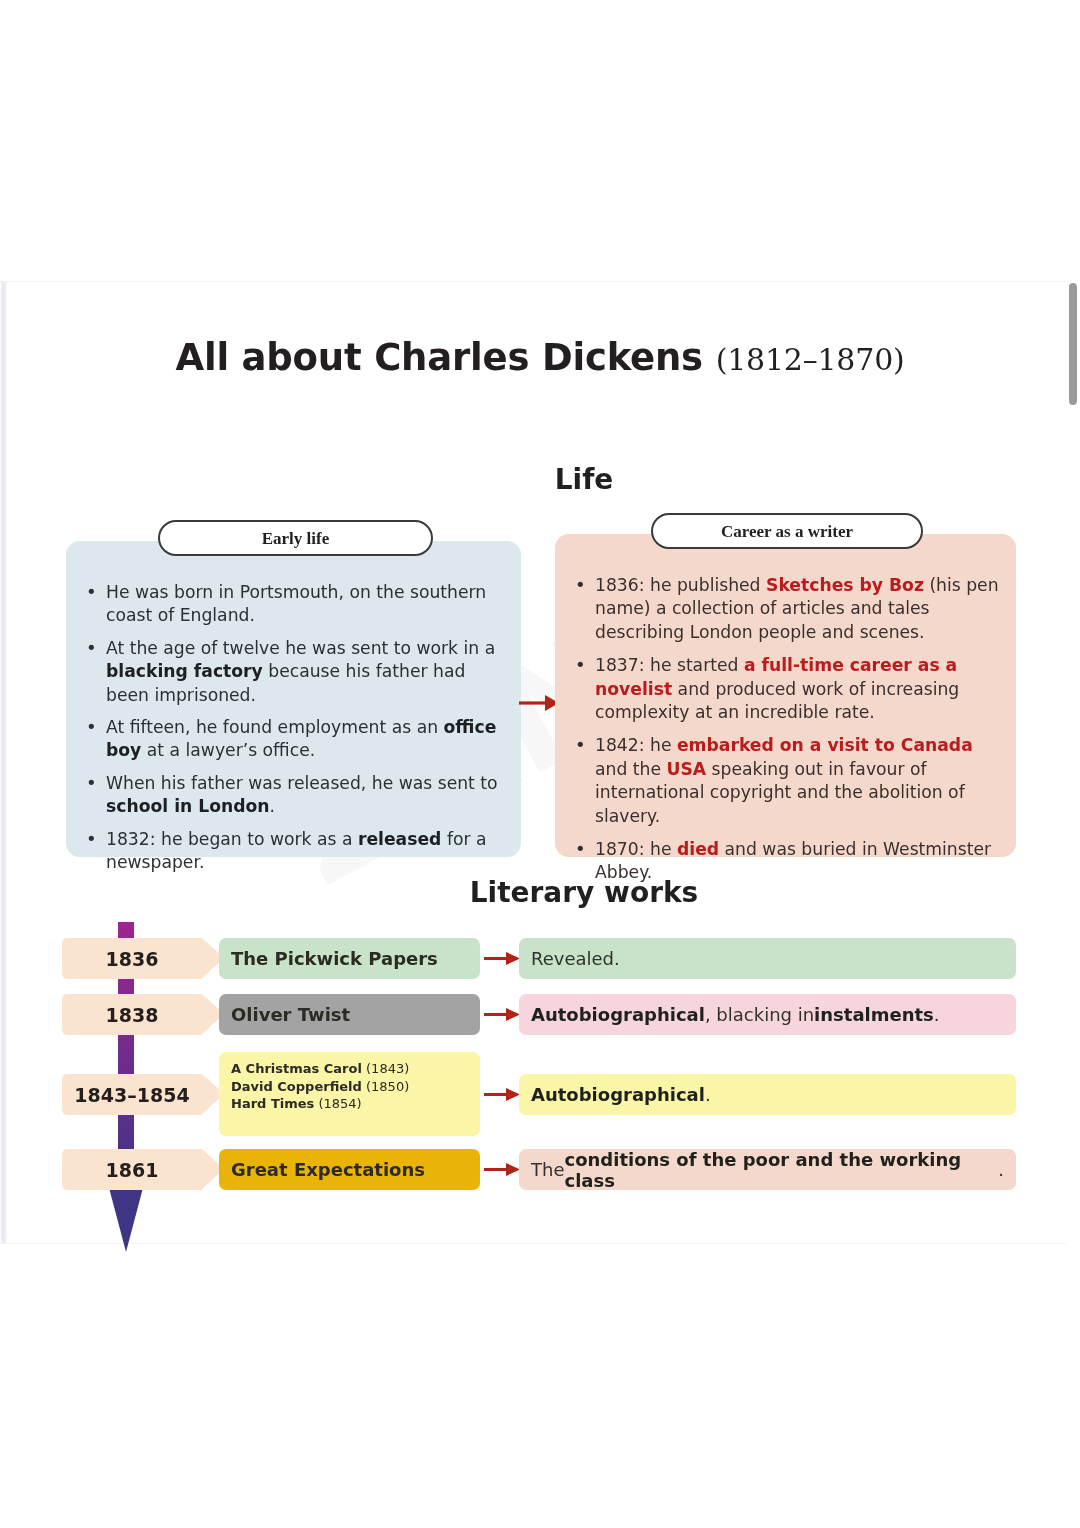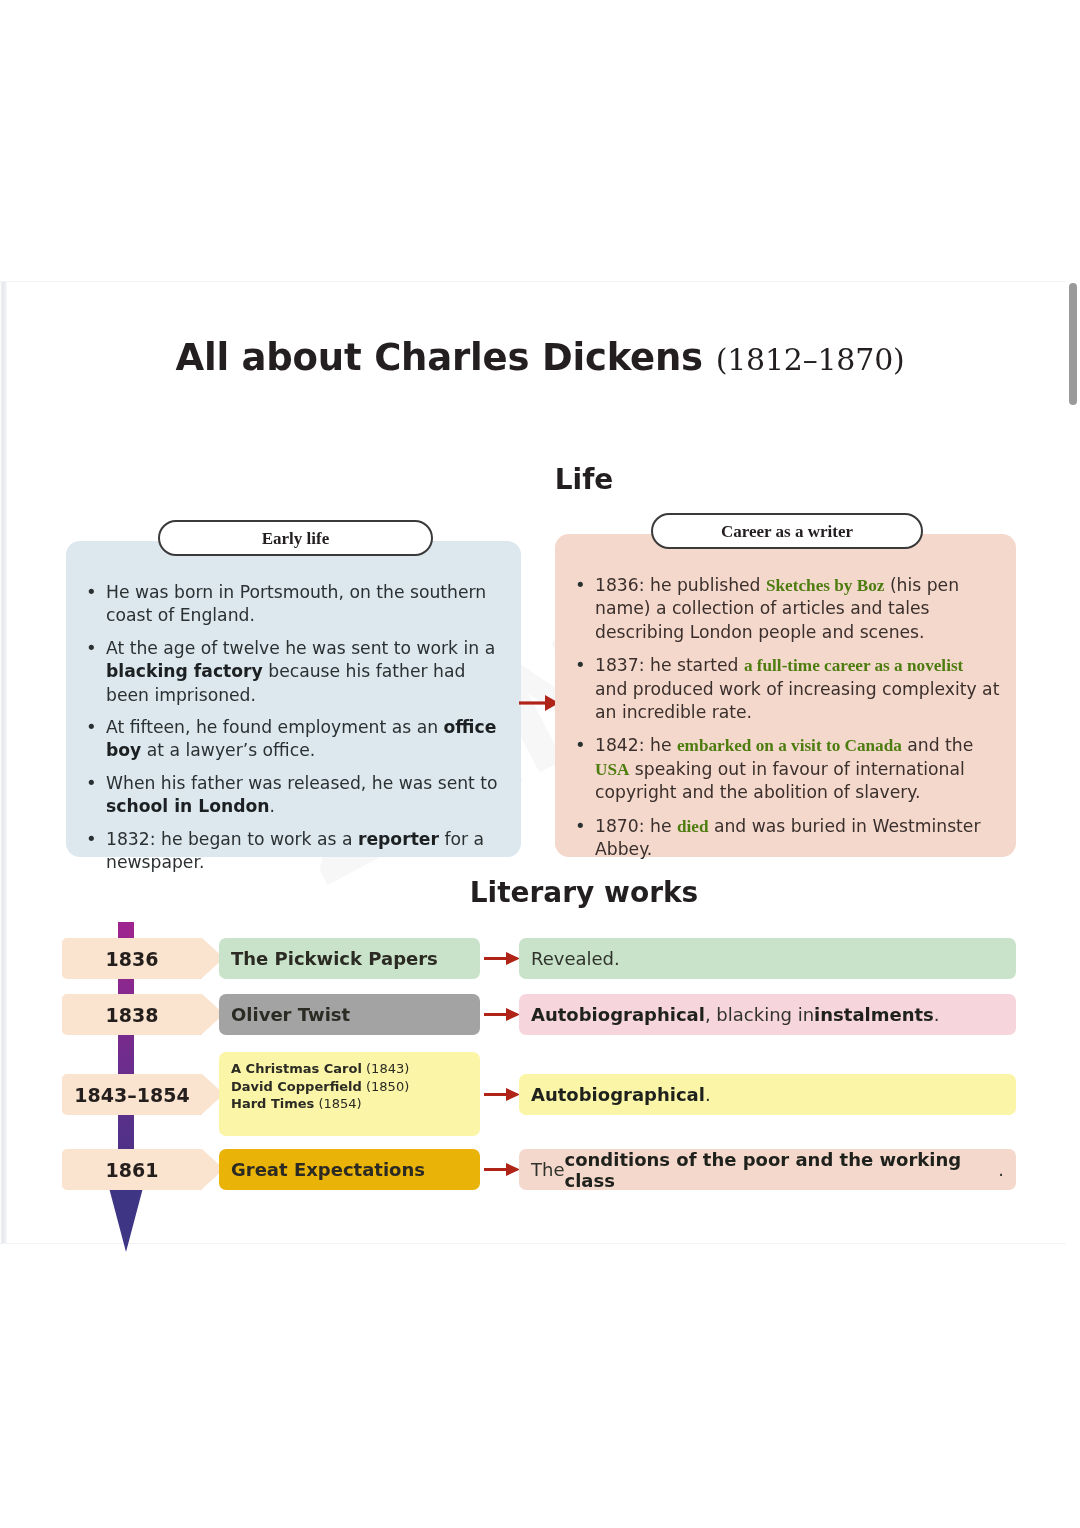--- a/index.html
+++ b/index.html
@@ -151,21 +151,21 @@
     left: 4px;
     top: -1px;
     font-size: 18px;
     color: #2b3033;
   }
   #panel-career ul.bullets li {
     color: #3a2f2c;
     margin-bottom: 10px;
   }
   ul.bullets b { font-weight: bold; color: #1c2023; }
-  #panel-career ul.bullets b { color: #4d7c0f; font-family: Liberation Serif, serif; }
+  #panel-career ul.bullets b { color: #b91c1c; }
 
   
   .panel-arrow {
     position: absolute;
     left: 519px;
     top: 690px;
     width: 40px;
     height: 26px;
   }
 
@@ -291,21 +291,21 @@
 
   <div class="section-heading" id="heading-life">Life</div>
 
   <div class="panel" id="panel-early">
     <div class="panel-pill" id="pill-early">Early life</div>
     <ul class="bullets" id="early-bullets">
         <li><span>He was born in Portsmouth, on the southern coast of England.</span></li>
         <li><span>At the age of twelve he was sent to work in a </span><b>blacking factory</b><span> because his father had been imprisoned.</span></li>
         <li><span>At fifteen, he found employment as an </span><b>office boy</b><span> at a lawyer’s office.</span></li>
         <li><span>When his father was released, he was sent to </span><b>school in London</b><span>.</span></li>
-        <li><span>1832: he began to work as a </span><b>reporter</b><span> for a newspaper.</span></li>
+        <li><span>1832: he began to work as a </span><b>released</b><span> for a newspaper.</span></li>
       </ul>
   </div>
 
   <svg class="panel-arrow" viewBox="0 0 40 26">
     <line x1="0" y1="13" x2="28" y2="13" stroke="#b02418" stroke-width="3.2"></line>
     <polygon points="26,5 40,13 26,21" fill="#b02418"></polygon>
   </svg>
 
   <div class="panel" id="panel-career">
     <div class="panel-pill" id="pill-career">Career as a writer</div>

